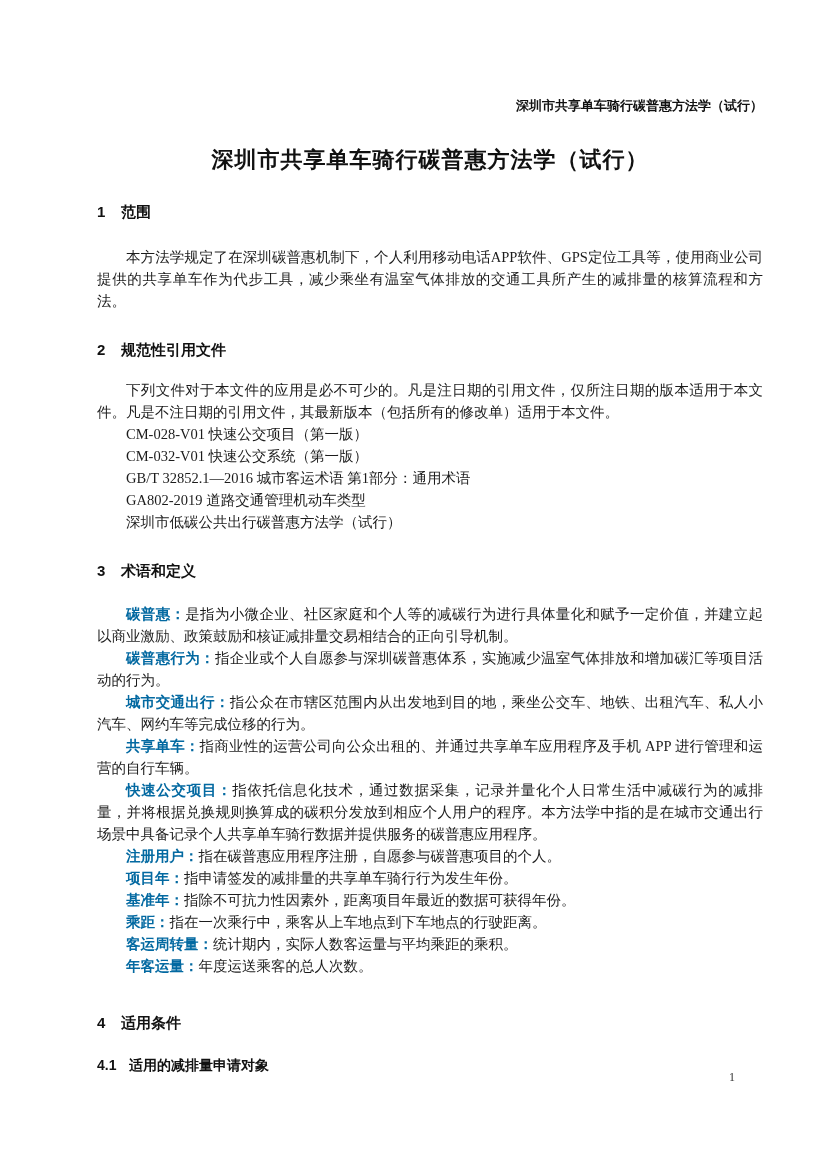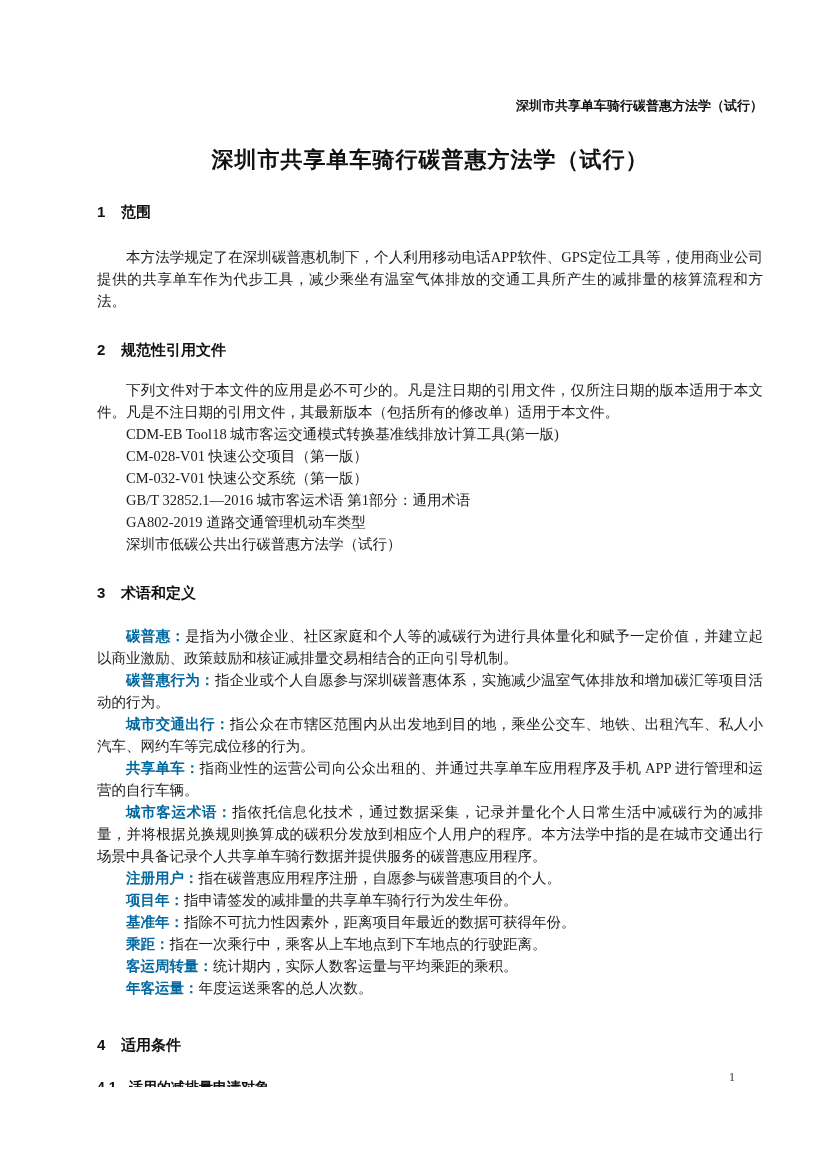--- a/index.html
+++ b/index.html
@@ -90,35 +90,34 @@
   <div class="doc-header">深圳市共享单车骑行碳普惠方法学（试行）</div>
 
   <h1 class="doc-title">深圳市共享单车骑行碳普惠方法学（试行）</h1>
 
   <h2 class="section-heading"><span class="sec-num">1</span><span>范围</span></h2>
   <p class="body-para">本方法学规定了在深圳碳普惠机制下，个人利用移动电话APP软件、GPS定位工具等，使用商业公司提供的共享单车作为代步工具，减少乘坐有温室气体排放的交通工具所产生的减排量的核算流程和方法。</p>
 
   <h2 class="section-heading"><span class="sec-num">2</span><span>规范性引用文件</span></h2>
   <p class="body-para para-tight">下列文件对于本文件的应用是必不可少的。凡是注日期的引用文件，仅所注日期的版本适用于本文件。凡是不注日期的引用文件，其最新版本（包括所有的修改单）适用于本文件。</p>
   <div class="ref-list">
-    <div class="ref-item">CDM-EB Tool18 城市客运交通模式转换基准线排放计算工具(第一版)</div>
     <div class="ref-item">CM-028-V01 快速公交项目（第一版）</div>
     <div class="ref-item">CM-032-V01 快速公交系统（第一版）</div>
     <div class="ref-item">GB/T 32852.1—2016 城市客运术语 第1部分：通用术语</div>
     <div class="ref-item">GA802-2019 道路交通管理机动车类型</div>
     <div class="ref-item">深圳市低碳公共出行碳普惠方法学（试行）</div>
   </div>
 
   <h2 class="section-heading"><span class="sec-num">3</span><span>术语和定义</span></h2>
   <div class="term-list">
     <p class="term-para"><span class="term-name">碳普惠：</span><span>是指为小微企业、社区家庭和个人等的减碳行为进行具体量化和赋予一定价值，并建立起以商业激励、政策鼓励和核证减排量交易相结合的正向引导机制。</span></p>
     <p class="term-para"><span class="term-name">碳普惠行为：</span><span>指企业或个人自愿参与深圳碳普惠体系，实施减少温室气体排放和增加碳汇等项目活动的行为。</span></p>
     <p class="term-para"><span class="term-name">城市交通出行：</span><span>指公众在市辖区范围内从出发地到目的地，乘坐公交车、地铁、出租汽车、私人小汽车、网约车等完成位移的行为。</span></p>
     <p class="term-para"><span class="term-name">共享单车：</span><span>指商业性的运营公司向公众出租的、并通过共享单车应用程序及手机 APP 进行管理和运营的自行车辆。</span></p>
-    <p class="term-para"><span class="term-name">城市客运术语：</span><span>指依托信息化技术，通过数据采集，记录并量化个人日常生活中减碳行为的减排量，并将根据兑换规则换算成的碳积分发放到相应个人用户的程序。本方法学中指的是在城市交通出行场景中具备记录个人共享单车骑行数据并提供服务的碳普惠应用程序。</span></p>
+    <p class="term-para"><span class="term-name">快速公交项目：</span><span>指依托信息化技术，通过数据采集，记录并量化个人日常生活中减碳行为的减排量，并将根据兑换规则换算成的碳积分发放到相应个人用户的程序。本方法学中指的是在城市交通出行场景中具备记录个人共享单车骑行数据并提供服务的碳普惠应用程序。</span></p>
     <p class="term-para"><span class="term-name">注册用户：</span><span>指在碳普惠应用程序注册，自愿参与碳普惠项目的个人。</span></p>
     <p class="term-para"><span class="term-name">项目年：</span><span>指申请签发的减排量的共享单车骑行行为发生年份。</span></p>
     <p class="term-para"><span class="term-name">基准年：</span><span>指除不可抗力性因素外，距离项目年最近的数据可获得年份。</span></p>
     <p class="term-para"><span class="term-name">乘距：</span><span>指在一次乘行中，乘客从上车地点到下车地点的行驶距离。</span></p>
     <p class="term-para"><span class="term-name">客运周转量：</span><span>统计期内，实际人数客运量与平均乘距的乘积。</span></p>
     <p class="term-para"><span class="term-name">年客运量：</span><span>年度运送乘客的总人次数。</span></p>
   </div>
 
   <h2 class="section-heading heading-gap-large"><span class="sec-num">4</span><span>适用条件</span></h2>
   <h3 class="subsection-heading"><span class="sec-num">4.1</span><span>适用的减排量申请对象</span></h3>

